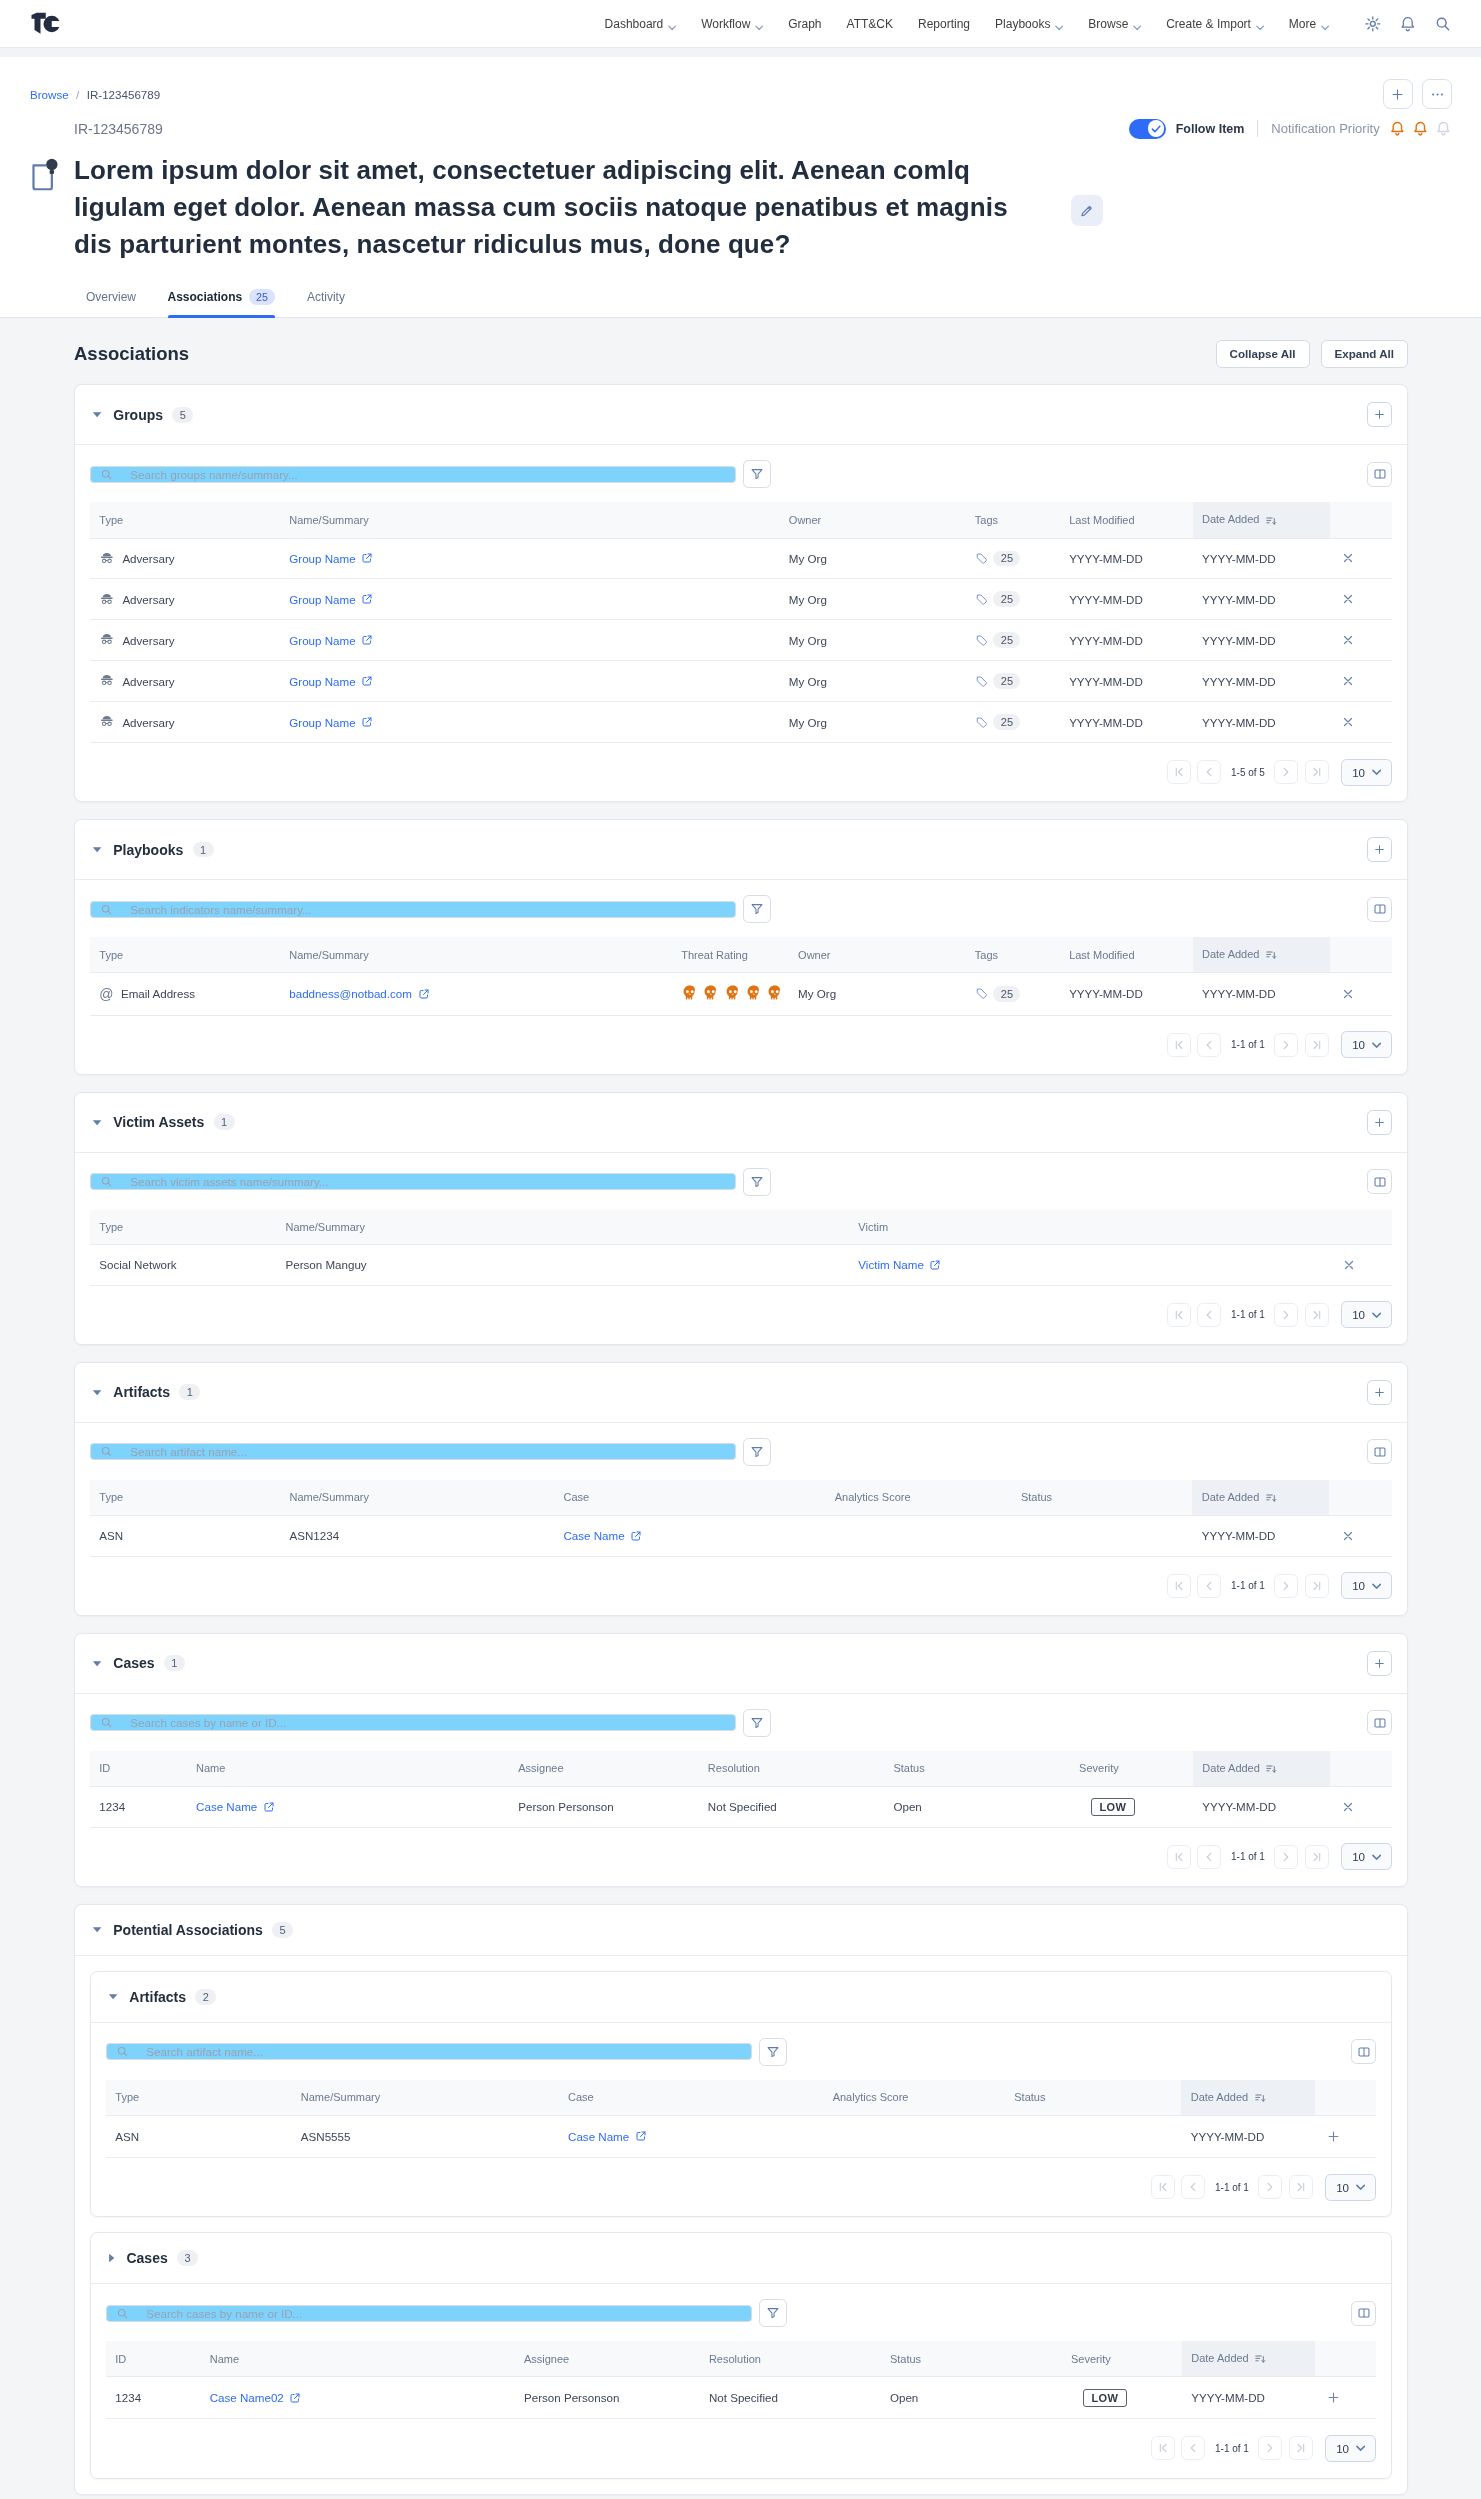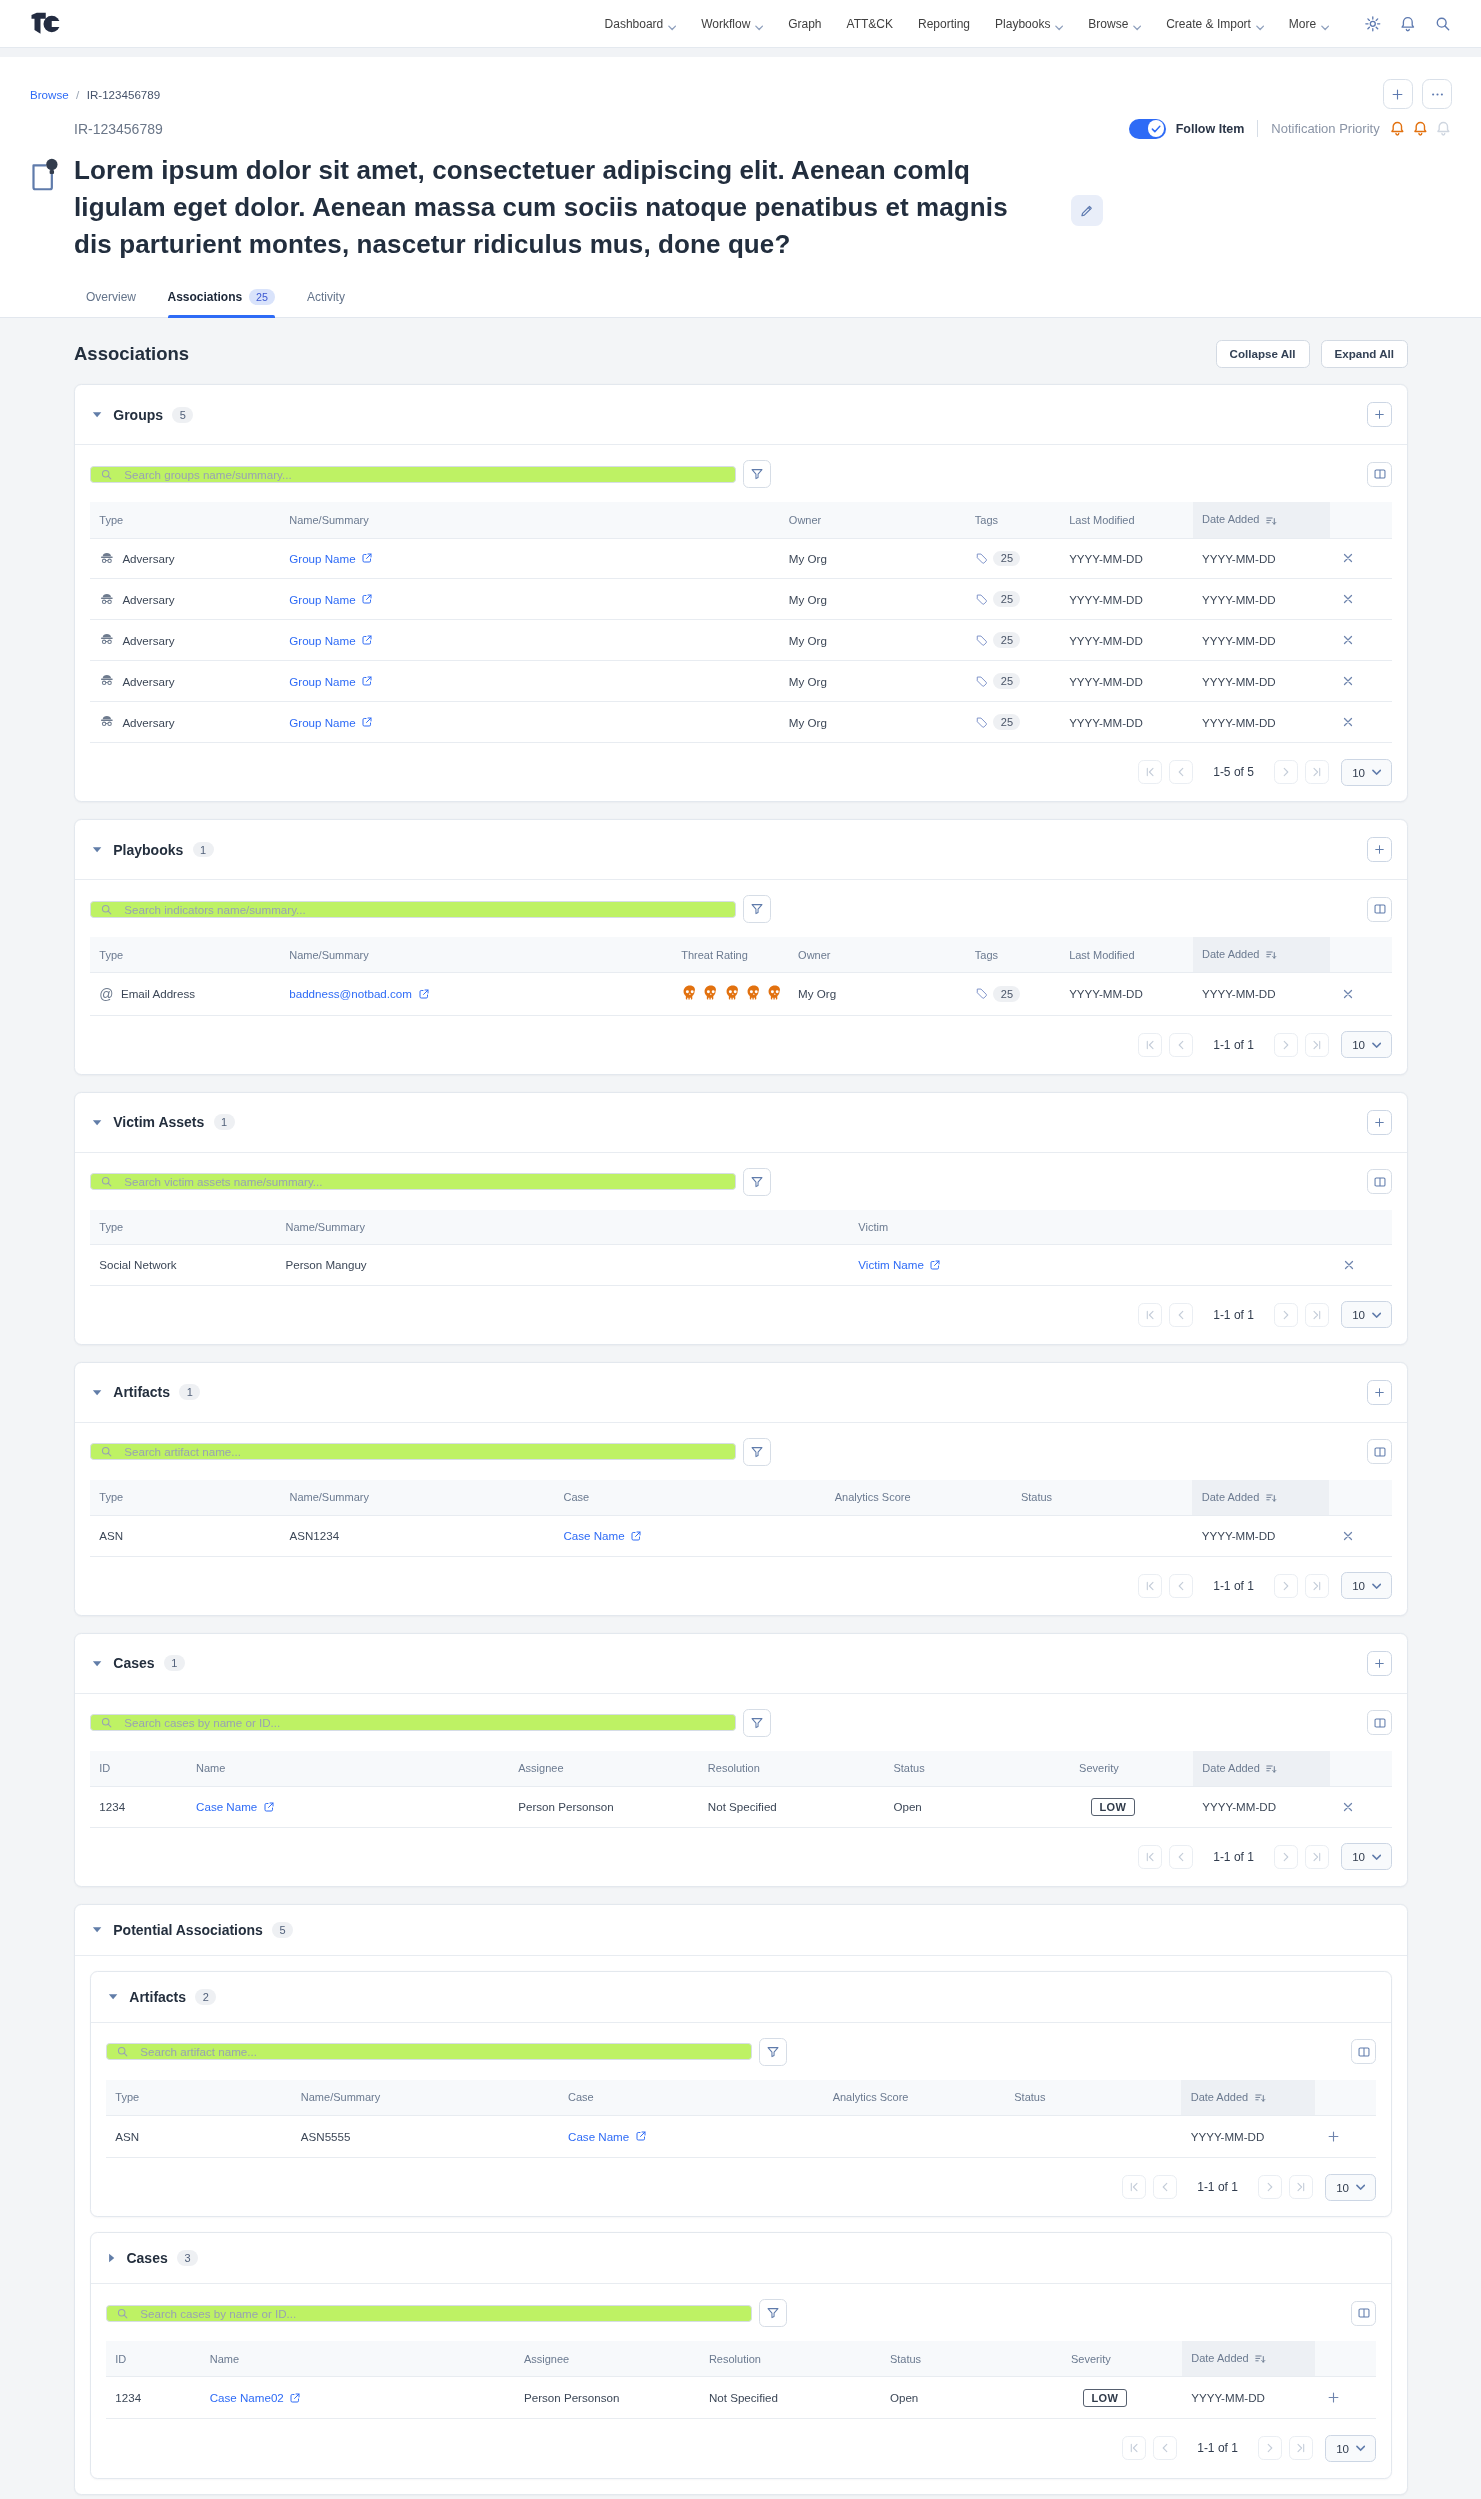--- a/index.html
+++ b/index.html
@@ -61,21 +61,21 @@
   .flat-btn { background: #fff; border: 0.9px solid #d3dae3; border-radius: 5.6px; padding: 6.5px 13px; font-size: 11.6px; font-weight: 600; color: #334155; cursor: pointer; font-family: inherit; }
 
   .card { background: #fff; border: 0.9px solid #e3e8ee; border-radius: 7.4px; box-shadow: 0 0.9px 1.9px rgba(16,24,40,.04); margin-top: 16.7px; }
   .card-head { display: flex; align-items: center; gap: 9.3px; padding: 17px 15px; border-bottom: 0.9px solid #e8ecf1; }
   .caret-btn { border: none; background: none; color: #617da8; cursor: pointer; padding: 1.9px; display: flex; }
   .sec-title { font-size: 14px; font-weight: 700; color: #242f3e; }
   .count-pill { background: #eef0f3; color: #51607a; border-radius: 9.3px; padding: 1.9px 7.4px; font-size: 11px; }
   .add-btn { margin-left: auto; width: 25px; height: 25px; border: 0.9px solid #ccd6e4; border-radius: 5.6px; background: #fff; color: #5f7bab; display: flex; align-items: center; justify-content: center; cursor: pointer; }
 
   .search-row { display: flex; align-items: center; gap: 7.4px; padding: 15px 15px 14px; }
-  .search-box { width: 646px; height: 17px; border: 0.9px solid #d6dde6; border-radius: 3.7px; background: #bef264; display: flex; align-items: center; padding: 0 9.3px; gap: 11px; color: #98a2b3; }
+  .search-box { width: 646px; height: 17px; border: 0.9px solid #d6dde6; border-radius: 3.7px; background: #7dd3fc; display: flex; align-items: center; padding: 0 9.3px; gap: 17px; color: #98a2b3; }
   .search-box input { border: none; outline: none; flex: 1; font-size: 11.6px; font-family: inherit; color: #3c4757; background: transparent; }
   .search-box input::placeholder { color: #98a2b3; }
   .tool-btn { width: 28px; height: 28px; border: 0.9px solid #d6dde6; border-radius: 5.6px; background: #fff; color: #5f7bab; display: flex; align-items: center; justify-content: center; cursor: pointer; }
   .cols-btn { margin-left: auto; width: 25px; height: 25px; }
 
   table.tbl { width: calc(100% - 30px); margin: 0 15px; border-collapse: collapse; table-layout: fixed; }
   .tbl th { background: #f7f9fb; text-align: left; font-weight: 400; color: #6b7a90; font-size: 11px; padding: 11px 9.3px; white-space: nowrap; }
   .tbl th.sorted { background: #edf0f4; cursor: pointer; }
   .tbl th .sort-ic { margin-left: 5.6px; color: #6b7a90; }
   .tbl td { padding: 11px 9.3px; border-top: 0.9px solid #e8ecf1; font-size: 11.6px; color: #3c4757; white-space: nowrap; overflow: hidden; }
@@ -83,21 +83,21 @@
   .type-cell { display: flex; align-items: center; gap: 7.4px; color: #3c4757; }
   .lnk { color: #2e6bf6; text-decoration: none; display: inline-flex; align-items: center; gap: 5.6px; cursor: pointer; }
   .tag-cell { display: flex; align-items: center; gap: 5.6px; color: #7b90c7; }
   .tag-pill { background: #eef0f3; color: #4a5568; border-radius: 8.3px; padding: 1.9px 7.4px; font-size: 11px; }
   .row-act { border: none; background: none; color: #6e84ad; cursor: pointer; padding: 1.9px; }
   .skulls { display: inline-flex; gap: 3.7px; align-items: center; }
   .sev-badge { display: inline-block; border: 1.9px solid #56606f; border-radius: 3px; color: #2f3a49; font-weight: 700; font-size: 11px; padding: 1.9px 7.4px; letter-spacing: 0.4px; margin-left: 12px; }
 
   .pager-row { display: flex; align-items: center; justify-content: flex-end; gap: 6.5px; padding: 15.7px 15px; }
   .pg-btn { width: 24px; height: 24px; border: 0.9px solid #eaeef3; border-radius: 5.6px; background: #fff; color: #c3ccd8; display: flex; align-items: center; justify-content: center; cursor: pointer; }
-  .pg-range { font-size: 12px; color: #313c4e; margin: 0 14px; }
+  .pg-range { font-size: 10px; color: #313c4e; margin: 0 3px; }
   .size-select { height: 27px; min-width: 51px; border: 0.9px solid #ccd6e4; border-radius: 5.6px; background: #f8fafc; display: flex; align-items: center; justify-content: center; gap: 6.5px; font-size: 11.6px; color: #313c4e; cursor: pointer; margin-left: 5.6px; }
   .size-select .chev { color: #5f7bab; }
 
   .outer-body { padding: 15px; }
   .outer-body .card.inner { margin-top: 0; }
   .outer-body .card.inner + .card.inner { margin-top: 15px; }
 </style>
 </head>
 <body>
 

